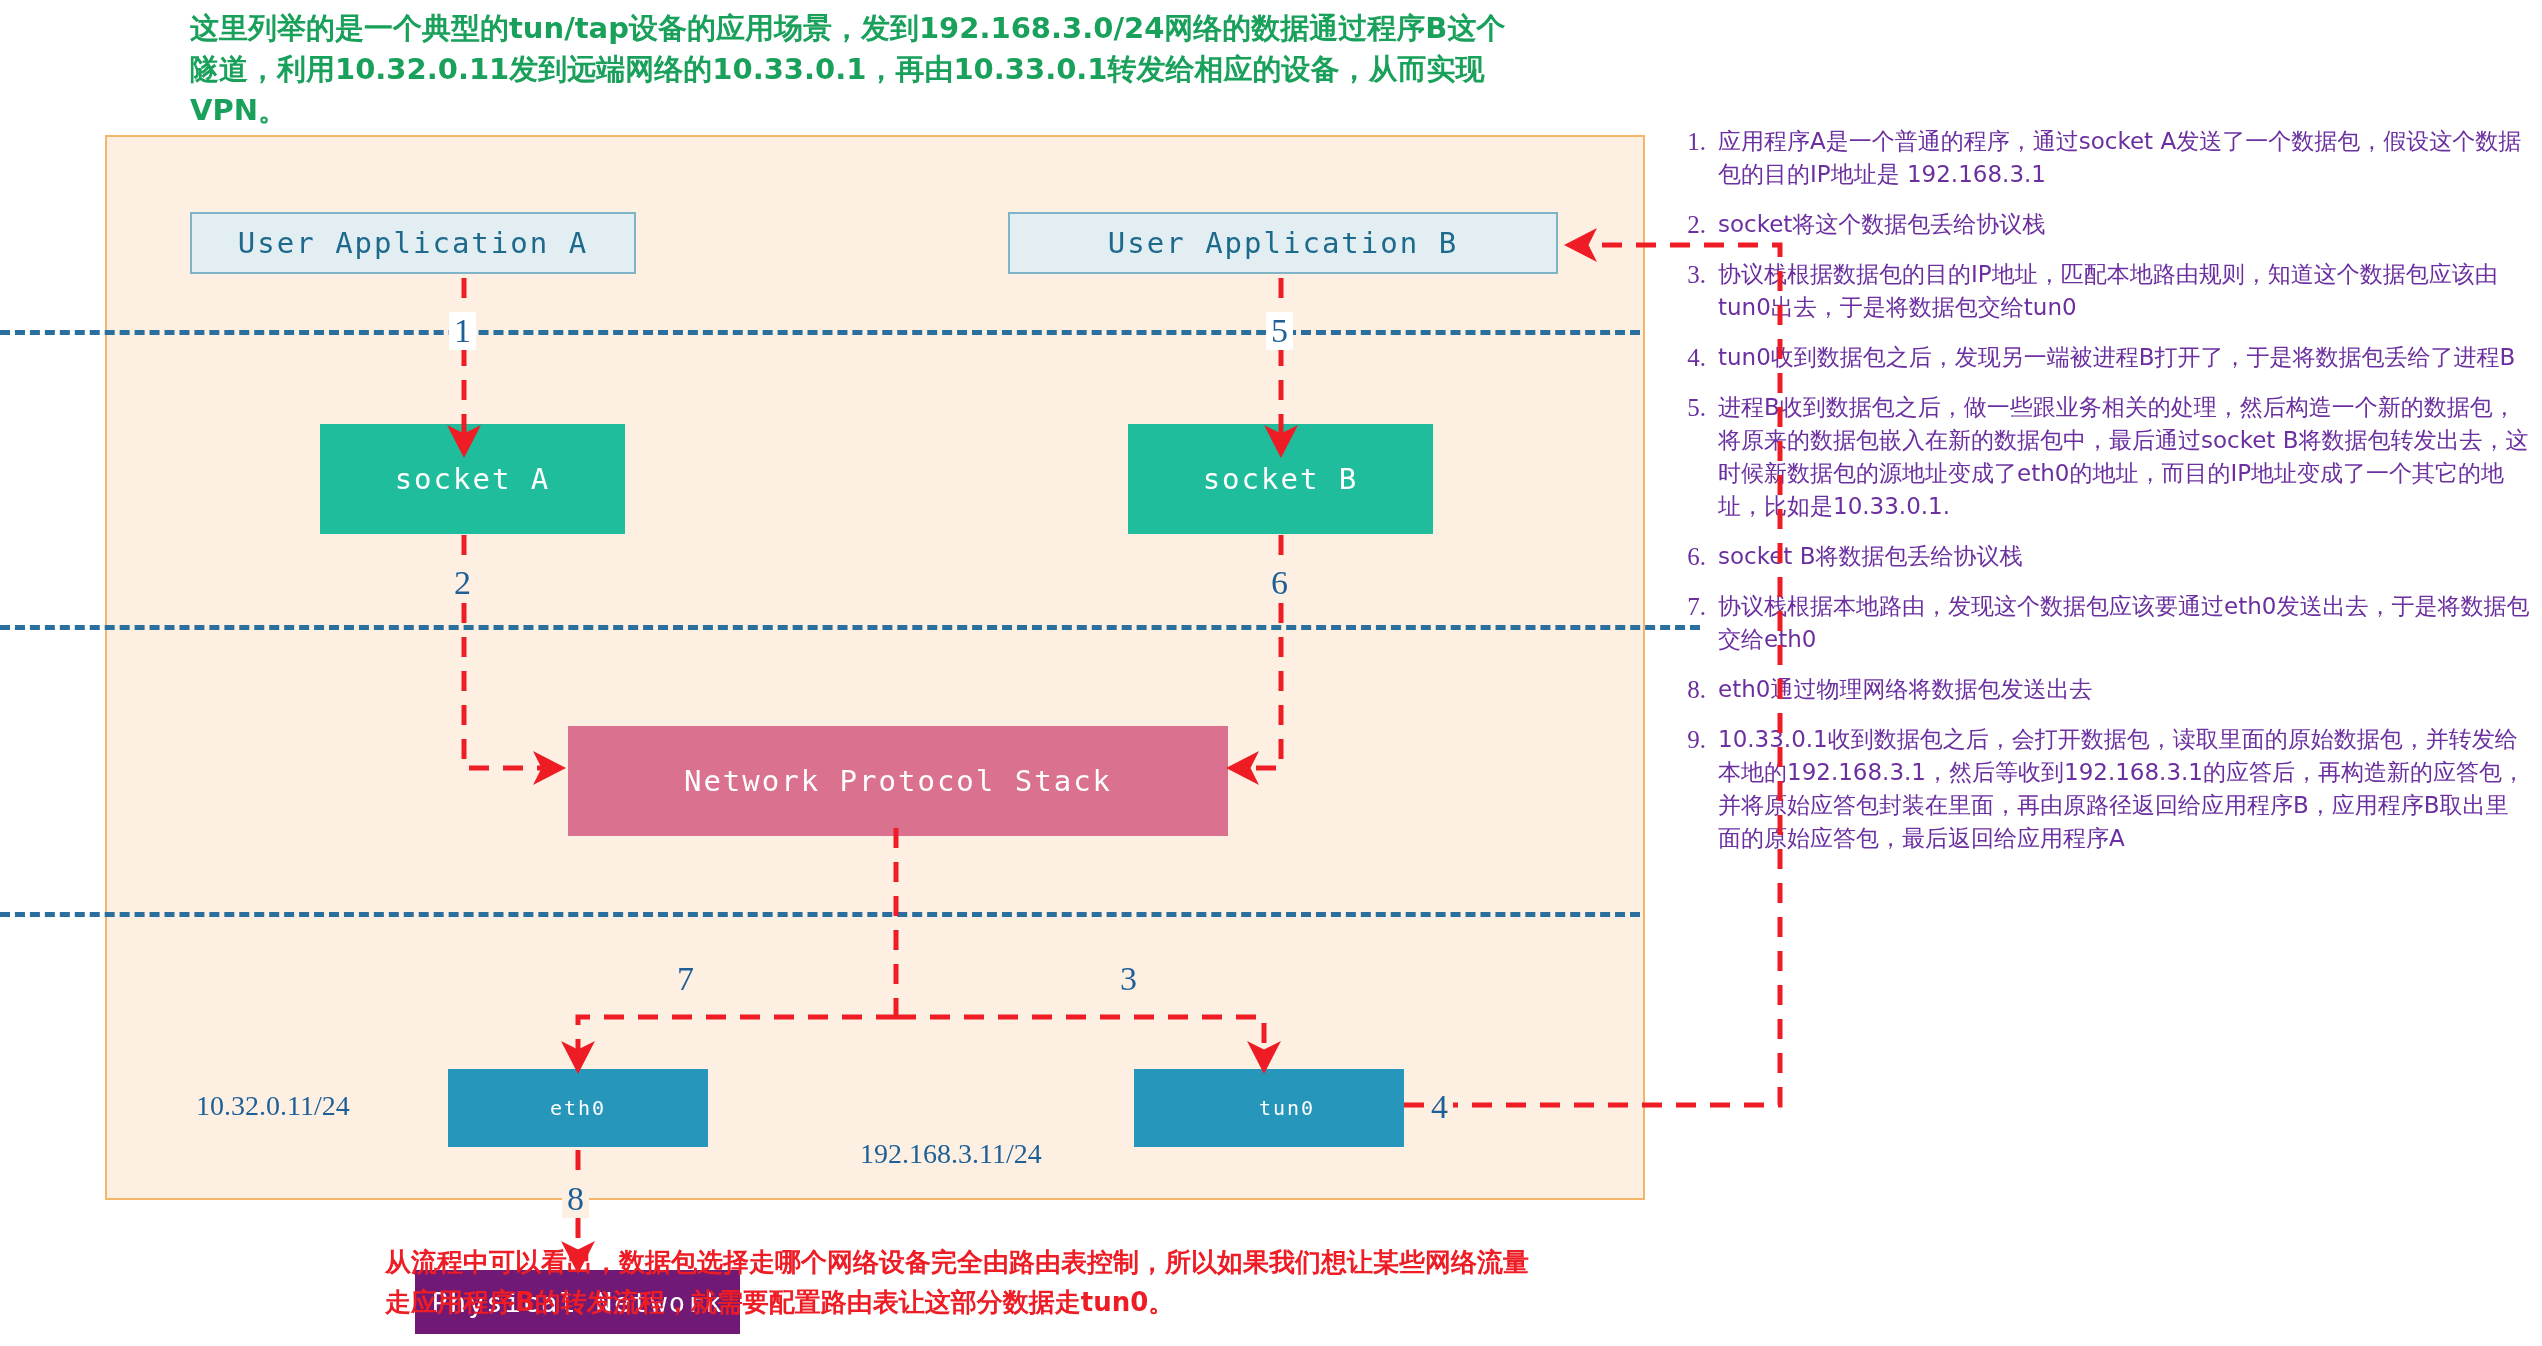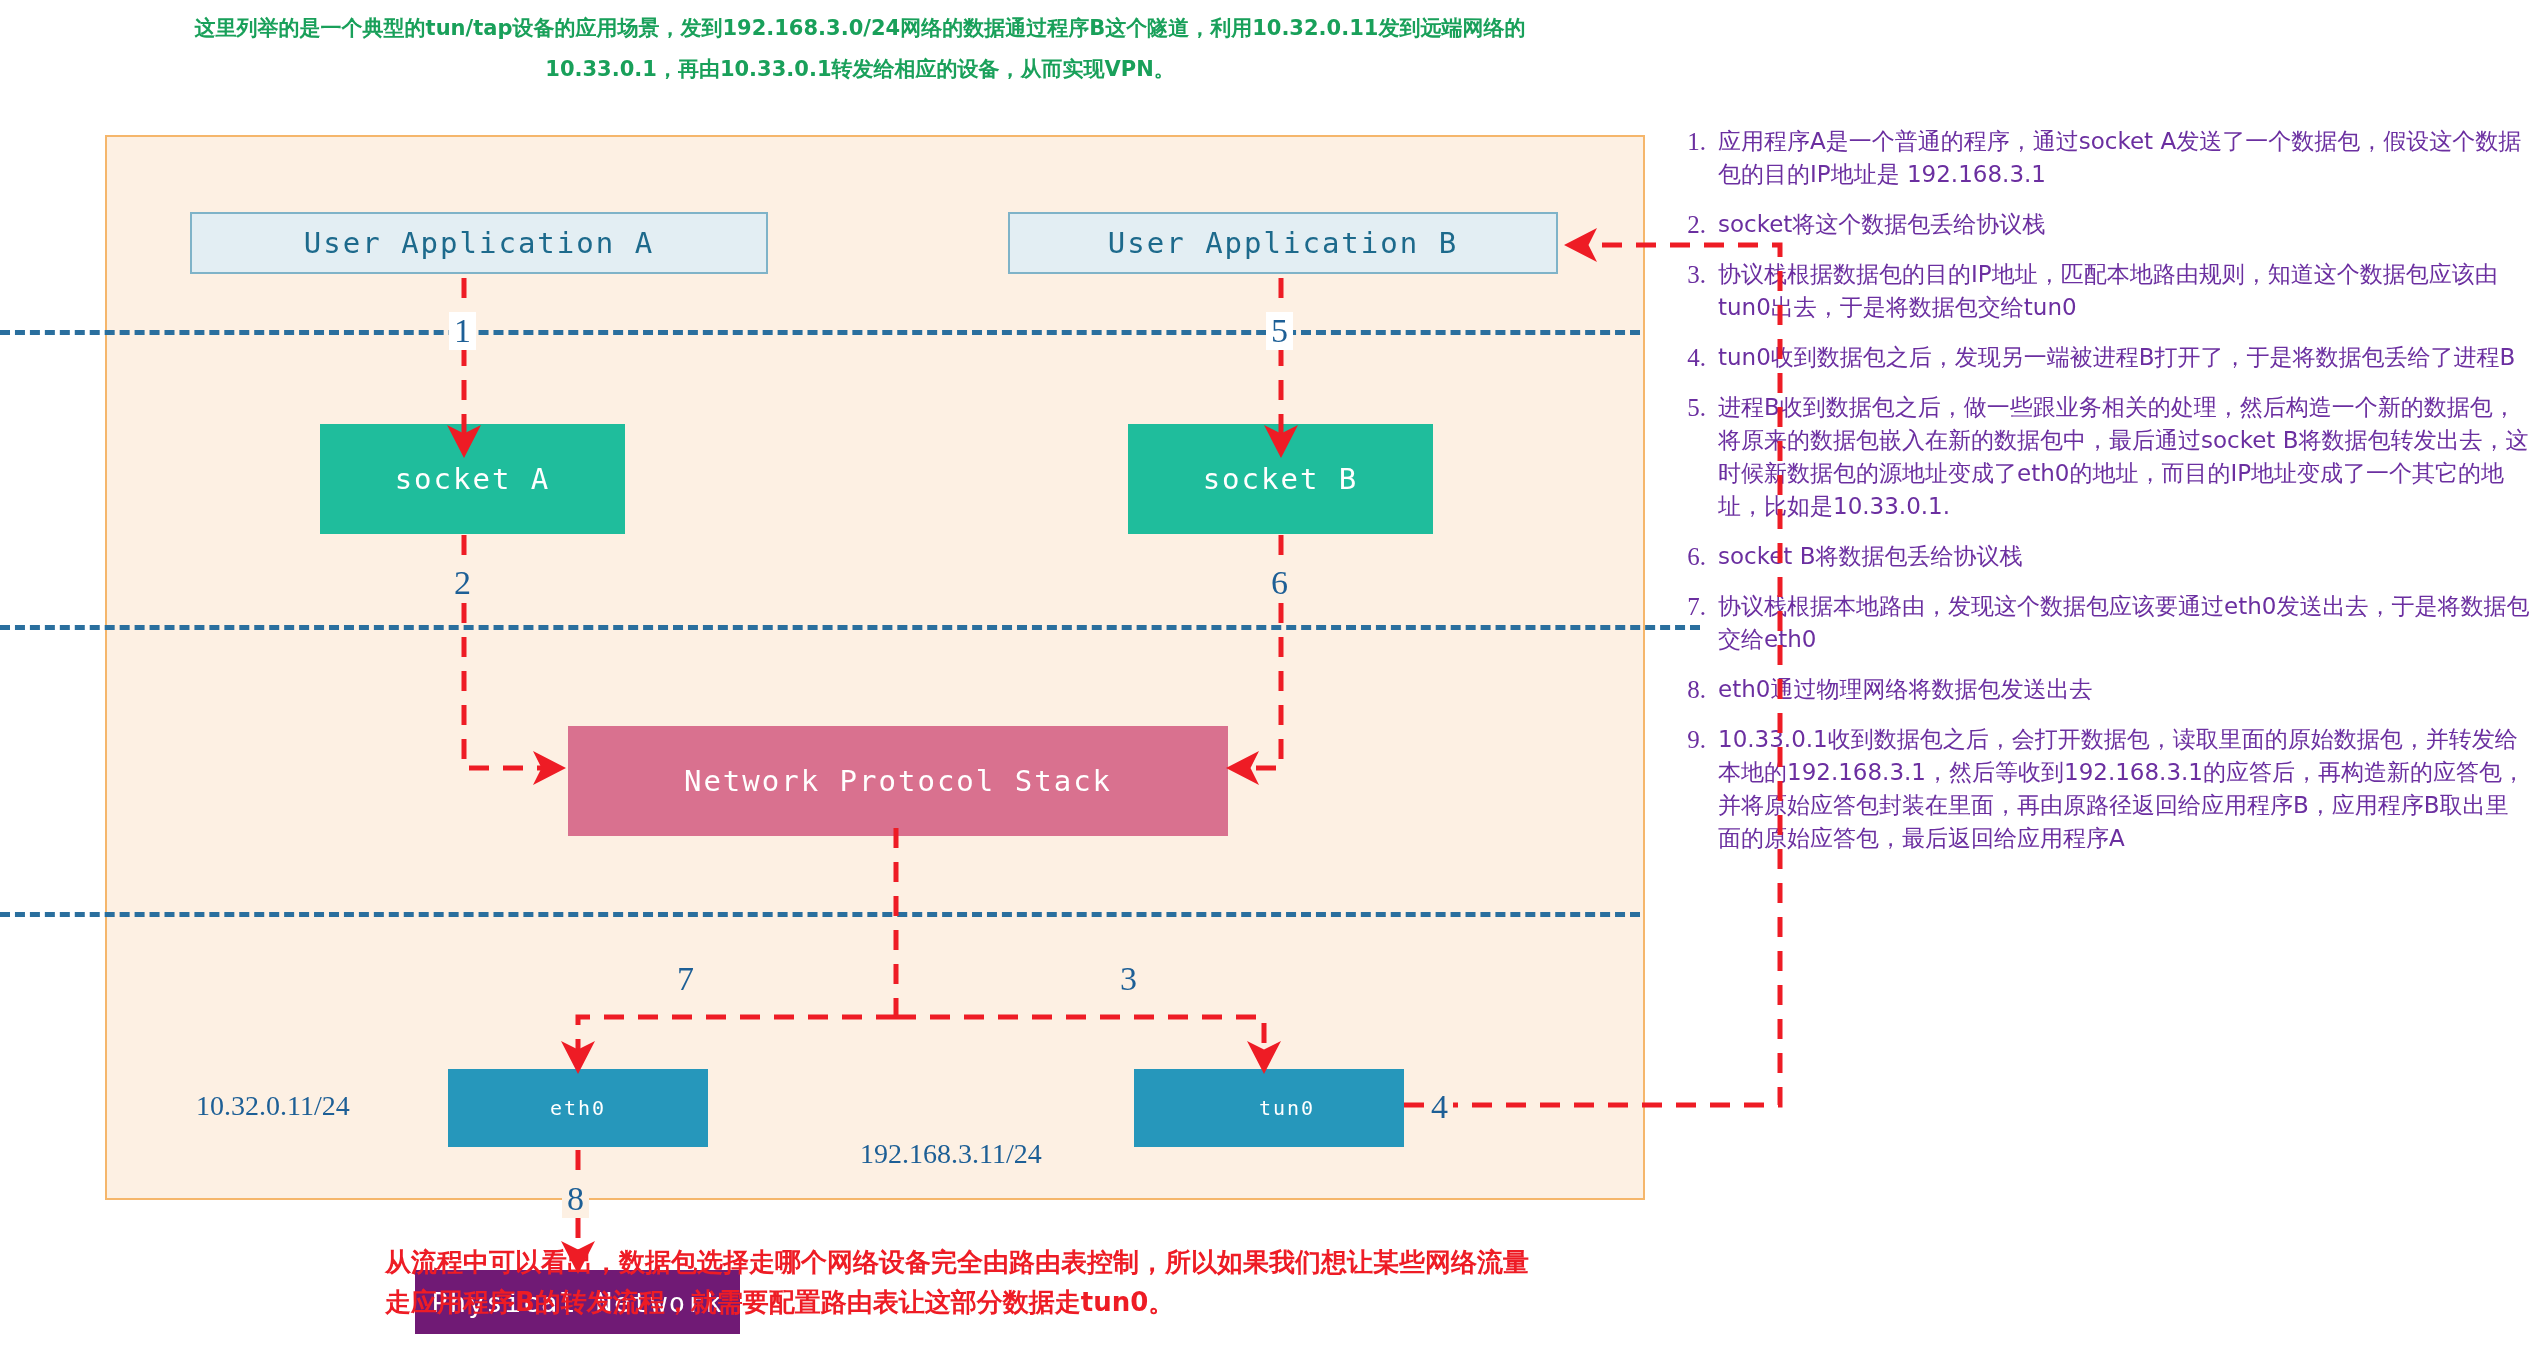--- a/index.html
+++ b/index.html
@@ -11,23 +11,22 @@
     position:relative;
   }
   #root{position:absolute;left:0;top:0;width:2542px;height:1346px;}
 
   
   .header-note{
     position:absolute;left:190px;top:8px;width:1340px;
     color:#19a05a;
     font-family:"DejaVu Sans","Liberation Sans",sans-serif;
     font-weight:700;
-    font-size:21px;line-height:41px;
+    font-size:29px;line-height:41px;
     letter-spacing:0px;
-    text-align:center;
   }
 
   
   .container-box{
     position:absolute;left:105px;top:135px;width:1540px;height:1065px;
     background:#fdf0e3;
     border:2px solid #f5b66b;
     box-sizing:border-box;
   }
 
@@ -140,21 +139,21 @@
       <path d="M896,828 L896,1017"></path>
       <path d="M896,1017 L578,1017 L578,1068" marker-end="url(#ah)"></path>
       <path d="M896,1017 L1264,1017 L1264,1068" marker-end="url(#ah)"></path>
 
       <path d="M578,1150 L578,1268" marker-end="url(#ah)"></path>
 
       <path d="M1404,1105 L1780,1105 L1780,245 L1570,245" marker-end="url(#ah)"></path>
     </g>
   </svg>
 
-  <div class="node app" style="left:190px;top:212px;width:578px;height:62px;">
+  <div class="node app" style="left:190px;top:212px;width:446px;height:62px;">
     <span>User Application A</span>
   </div>
 
   <div class="node app" style="left:1008px;top:212px;width:550px;height:62px;">
     <span>User Application B</span>
   </div>
 
   <div class="node socket" style="left:320px;top:424px;width:305px;height:110px;">
     <span>socket A</span>
   </div>

